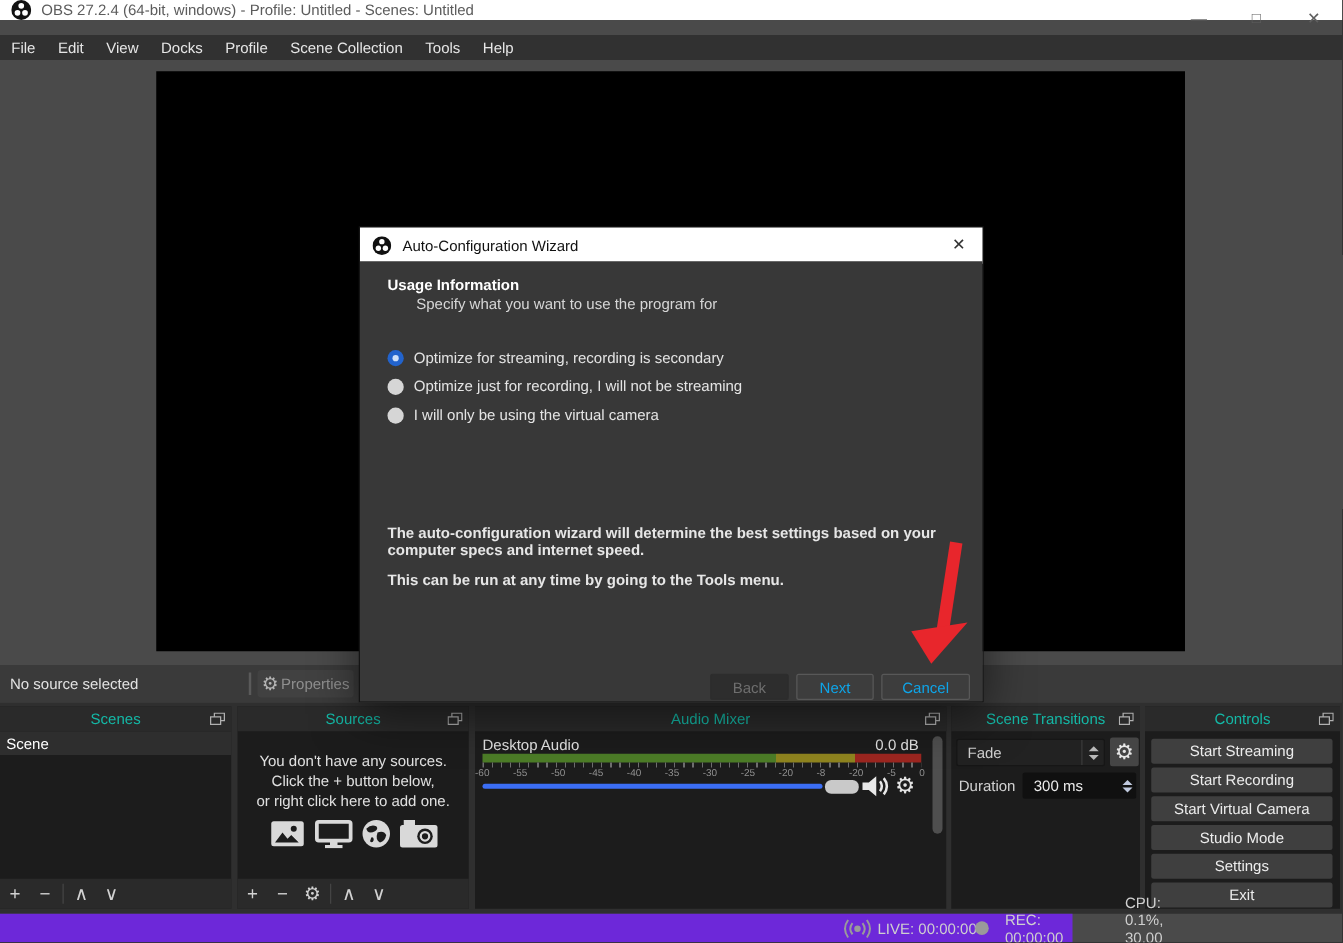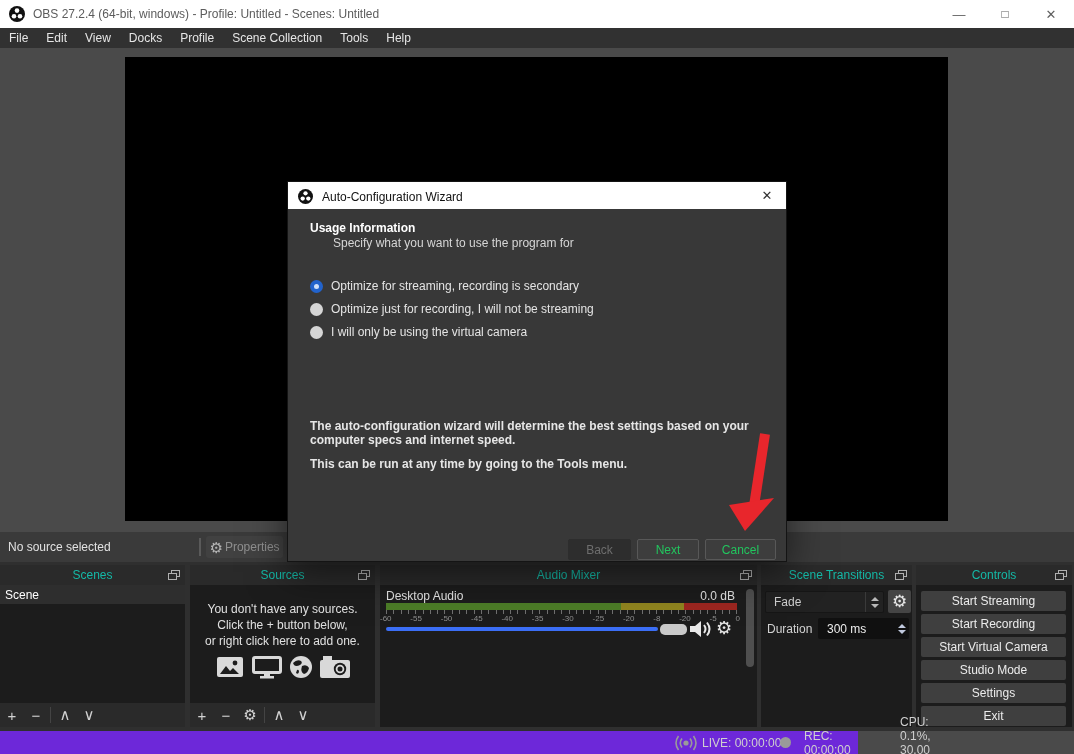--- a/index.html
+++ b/index.html
@@ -3,21 +3,21 @@
 <meta charset="utf-8">
 <style>
   * { box-sizing: border-box; margin: 0; padding: 0; }
   html,body { background:#222; }
   #app {
     position:relative; width:1074px; height:754px; overflow:hidden;
     font-family:"Liberation Sans", sans-serif; font-size:12px; background:#4a4a4a;
     -webkit-font-smoothing:antialiased;
   }
   
-  .titlebar { position:absolute; left:0; top:0; width:1074px; height:28px; background:#ffffff; display:flex; align-items:center; }
+  .titlebar { position:absolute; left:0; top:0; width:1074px; height:16px; background:#ffffff; display:flex; align-items:center; }
   .titlebar .title { margin-left:8px; color:#5c5c5c; font-size:12px; }
   .obs-logo { margin-left:9px; flex:none; }
   .win-controls { position:absolute; right:0; top:0; height:28px; display:flex; }
   .win-btn { width:46px; height:28px; display:flex; align-items:center; justify-content:center; color:#5f5f5f; font-size:13px; }
   .win-btn.max { font-size:12px; }
   
   .menubar { position:absolute; left:0; top:28px; width:1074px; height:20px; background:#313131; display:flex; align-items:center; }
   .menu-item { padding:0 9px; color:#e6e6e6; height:20px; display:flex; align-items:center; }
   
   .canvas { position:absolute; left:125px; top:57px; width:823px; height:464px; background:#000; }
@@ -76,21 +76,21 @@
   .dlg-body { position:absolute; left:0; top:27px; right:0; bottom:0; background:#383838; color:#e4e4e4; }
   .dlg-heading { position:absolute; left:22px; top:12px; color:#ffffff; font-weight:bold; }
   .dlg-sub { position:absolute; left:45px; top:27px; color:#d6d6d6; }
   .radio-row { position:absolute; left:22px; display:flex; align-items:center; gap:8px; }
   .radio { width:13px; height:13px; border-radius:50%; background:#d6d6d6; position:relative; flex:none; }
   .radio.selected { background:#2263cc; }
   .radio.selected::after { content:""; position:absolute; left:4px; top:4px; width:5px; height:5px; border-radius:50%; background:#cfe0f8; }
   .dlg-para { position:absolute; left:22px; width:472px; font-weight:bold; color:#e6e6e6; line-height:14px; }
   .dlg-btn { position:absolute; top:330px; height:21px; border-radius:2px; display:flex; align-items:center; justify-content:center; }
   .dlg-btn.disabled { background:#2d2d2d; color:#6e6e6e; border:1px solid #2d2d2d; }
-  .dlg-btn.normal { background:#3d3d3d; color:#22c55e; border:1px solid #585858; }
+  .dlg-btn.normal { background:#3d3d3d; color:#0ea5e9; border:1px solid #585858; }
   
   .arrow-overlay { position:absolute; left:718px; top:428px; z-index:50; }
 </style>
 </head>
 <body>
 
 <div id="app">
 
   <div class="titlebar">
     <svg class="obs-logo" width="16" height="16" viewBox="0 0 16 16">

